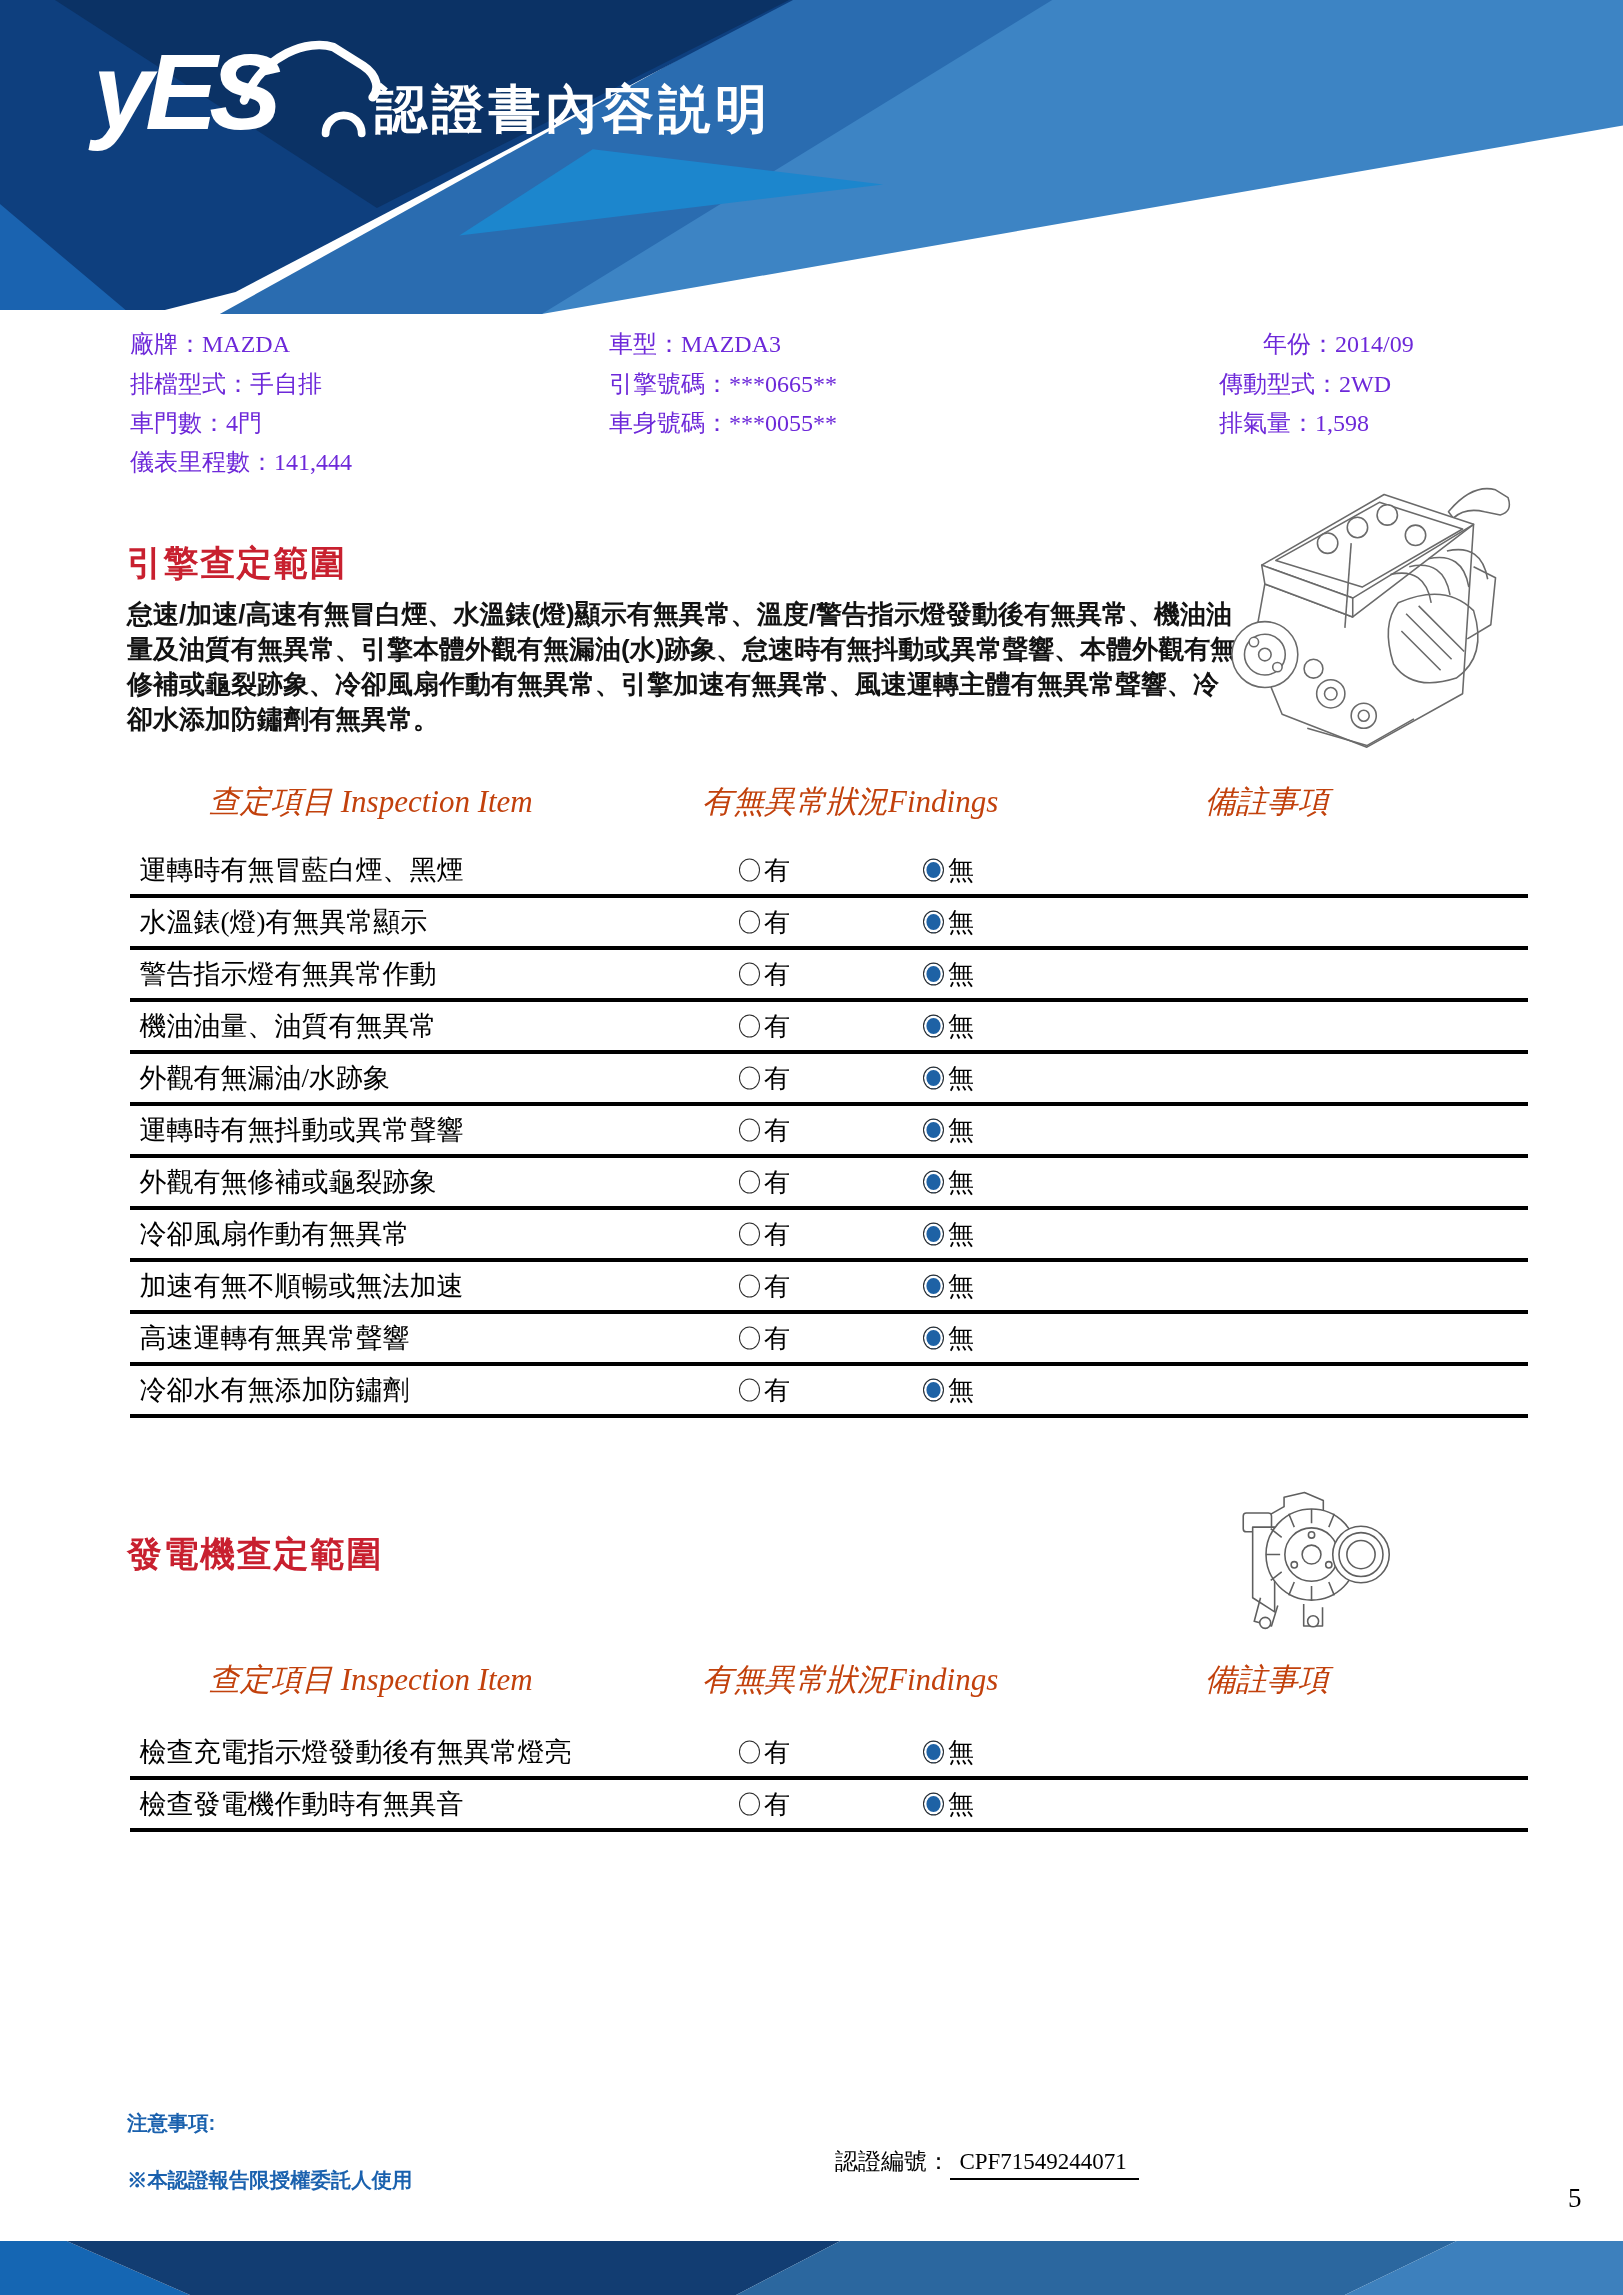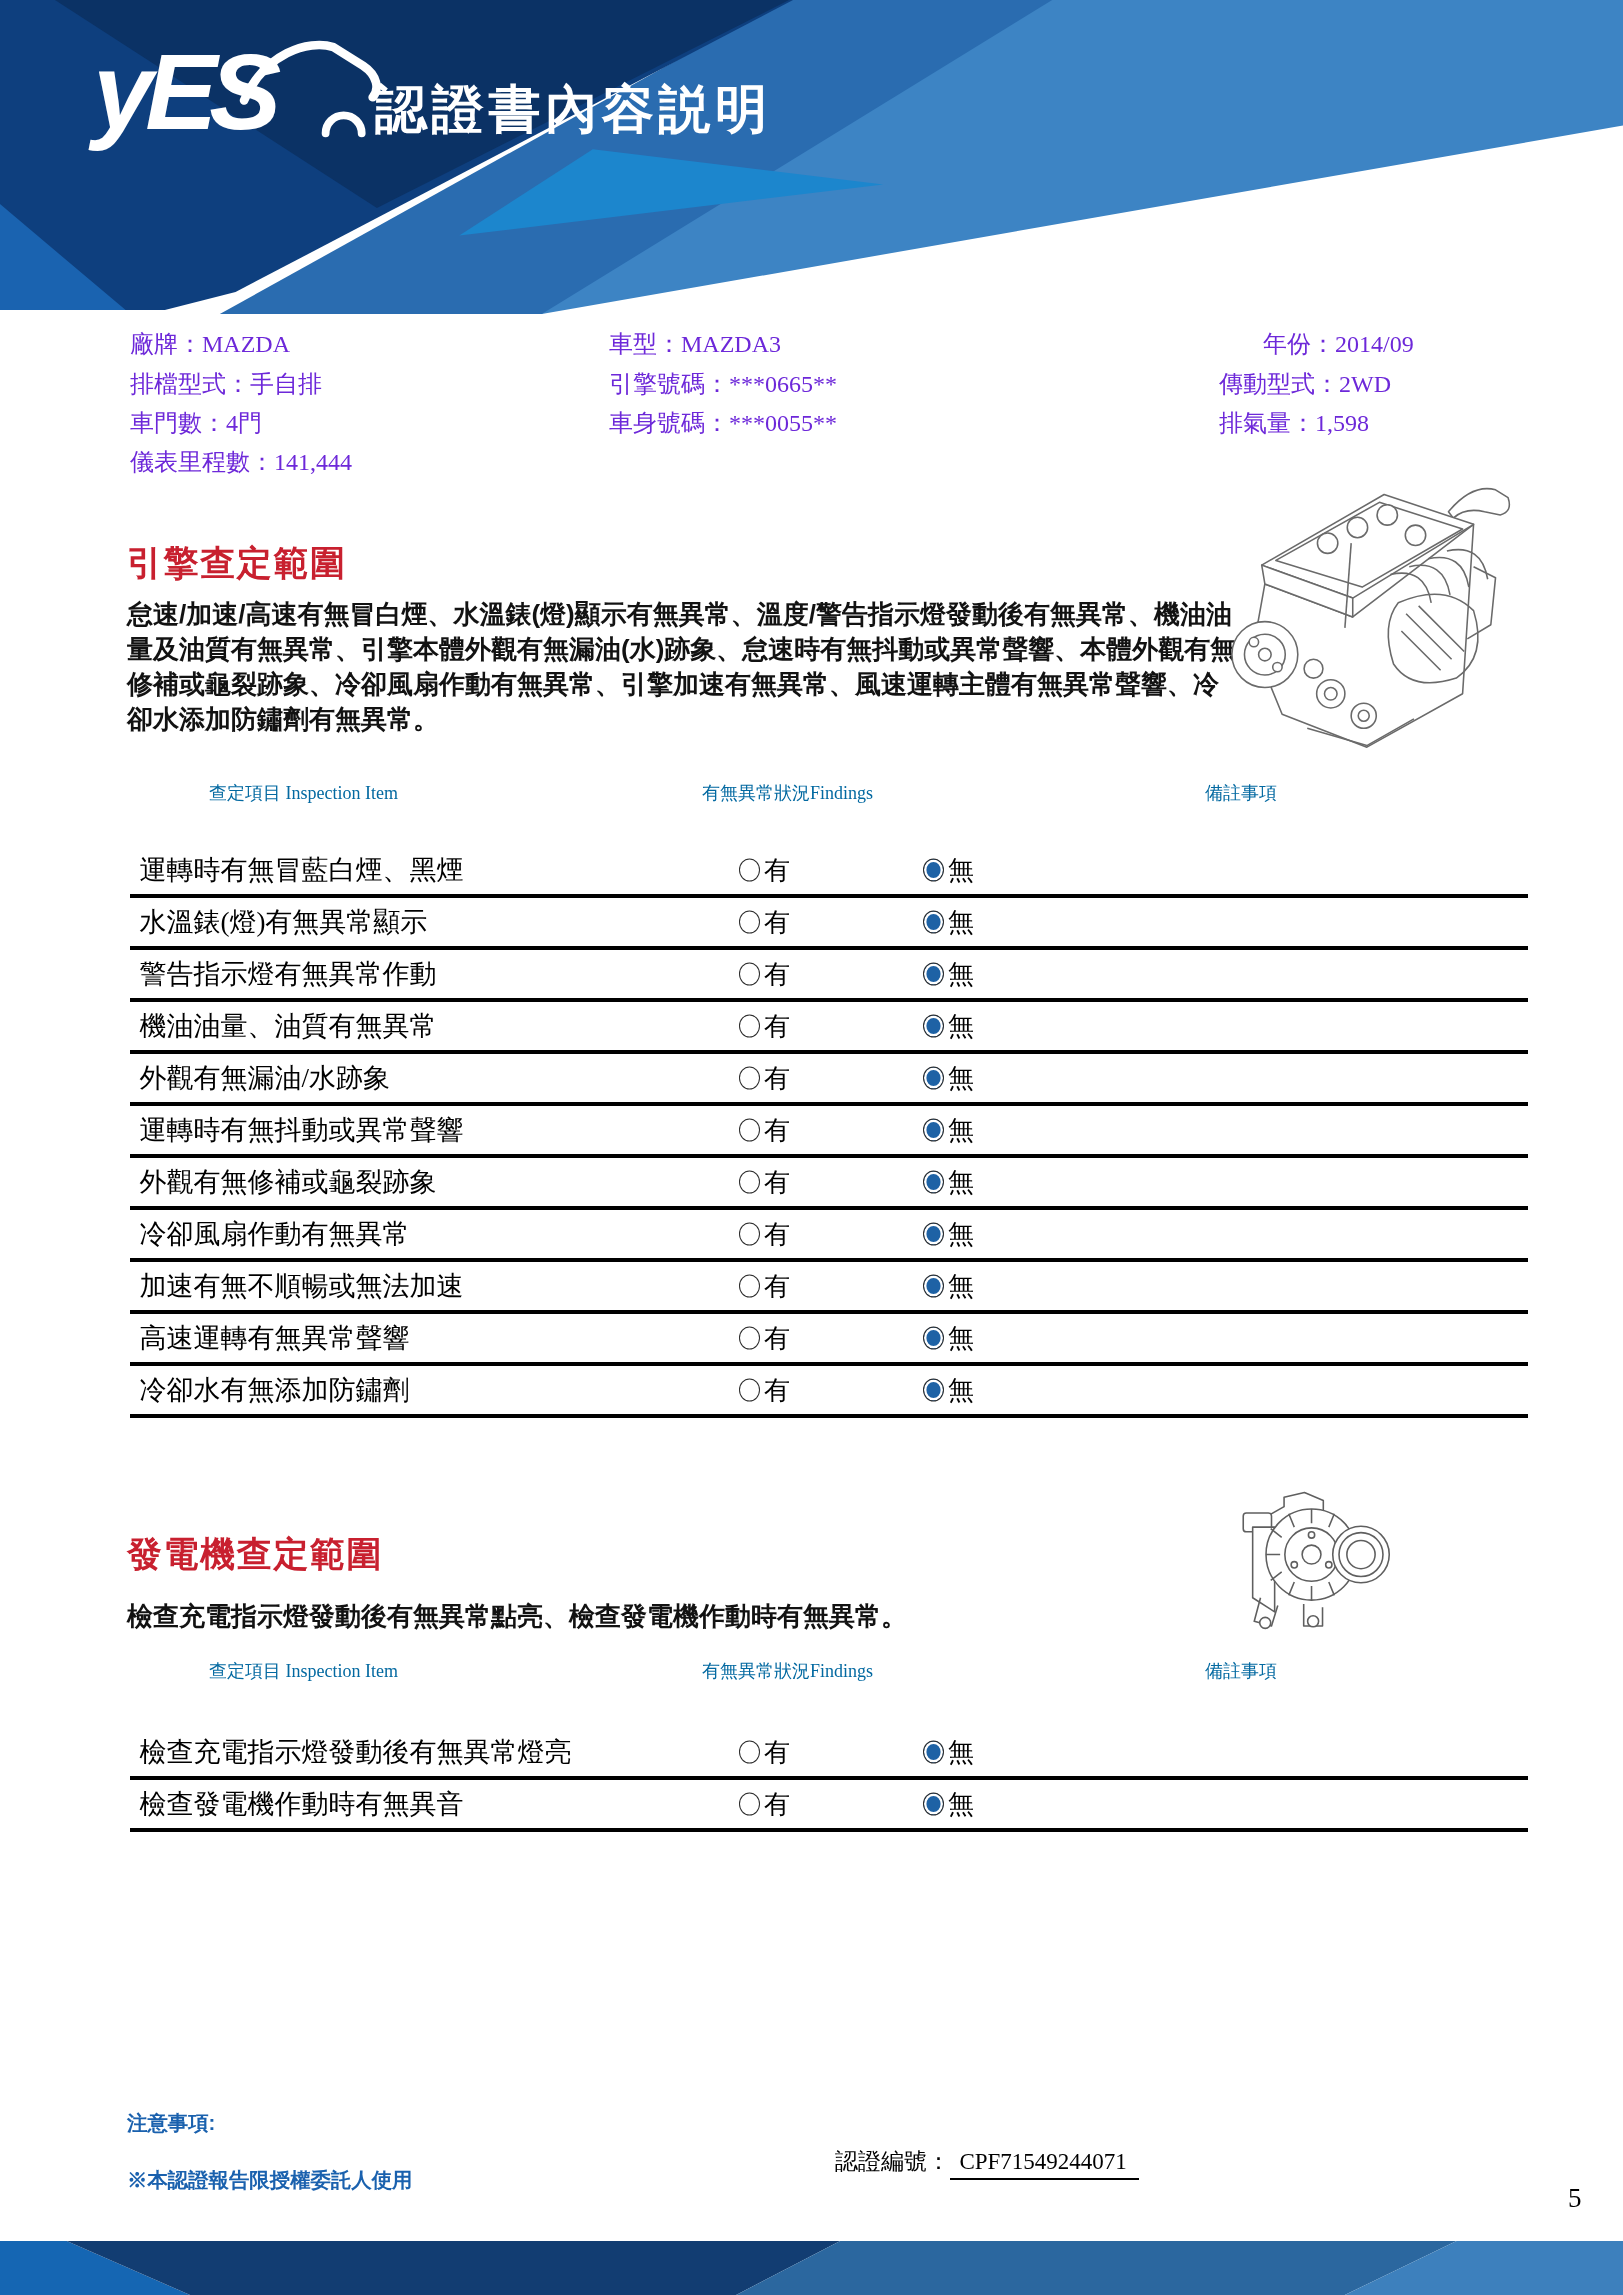--- a/index.html
+++ b/index.html
@@ -19,21 +19,21 @@
   .vinfo{position:absolute;top:0;left:0;}
   .vrow{position:absolute;font-size:24px;color:#6d28d9;white-space:nowrap;}
 
   
   .sec-title{position:absolute;left:127px;font-family:"Liberation Sans",sans-serif;
     font-weight:800;font-size:35px;color:#c8202f;letter-spacing:1.6px;}
   .sec-desc{position:absolute;left:127px;font-family:"Liberation Sans",sans-serif;
     font-weight:700;font-size:26px;line-height:35px;color:#121212;}
 
   
-  .thead{position:absolute;left:130px;width:1398px;height:39px;font-size:18px;color:#0369a1;}
+  .thead{position:absolute;left:130px;width:1398px;height:39px;font-size:31px;color:#c2410c;font-style:italic;}
   .thead span{position:absolute;top:0;white-space:nowrap;}
   .th1{left:79px}.th2{left:572px}.th3{left:1075px}
   .tbody{position:absolute;left:130px;width:1398px;}
   .irow{position:relative;height:48px;border-bottom:4.7px solid #000;text-align:center;}
   .irow .item{position:absolute;left:9.4px;top:50%;transform:translateY(-50%);
     font-size:27px;color:#000;white-space:nowrap;}
   .opt{position:absolute;top:50%;transform:translateY(-50%);display:flex;align-items:center;}
   .opt.o1{left:609px}.opt.o2{left:793px}
   .radio{display:inline-block;width:21px;height:23px;border-radius:50%;border:1.6px solid #2b2b2b;
     background:#fff;box-sizing:border-box;}
@@ -244,21 +244,20 @@
           <span class="olabel">有</span>
         </span>
         <span class="opt o2">
           <span class="radio filled"></span>
           <span class="olabel">無</span>
         </span>
       </div>
     </div>
 
   <div class="sec-title" style="top:1531px">發電機查定範圍</div>
-  <div class="sec-desc" style="top:1599px;width:1115px">檢查充電指示燈發動後有無異常點亮、檢查發電機作動時有無異常。</div>
 
   <svg class="illus" style="left:1229px;top:1480px;width:169px;height:157px" viewBox="0 0 215 200">
     <g fill="#ffffff" stroke="#5f5f5f" stroke-width="2" stroke-linejoin="round">
       <path d="M38,52 L70,34 L70,22 L96,16 L120,26 L120,40" fill="none"></path>
       <rect x="18" y="42" width="36" height="24" rx="4"></rect>
       <path d="M30,60 L30,150 L58,168 L58,60 Z"></path>
       <path d="M40,150 l-8,30 l22,6 l8,-26" fill="none"></path>
       <circle cx="46" cy="182" r="7"></circle>
       <path d="M95,158 l0,28 l24,0 l0,-24" fill="none"></path>
       <circle cx="107" cy="180" r="7"></circle>

